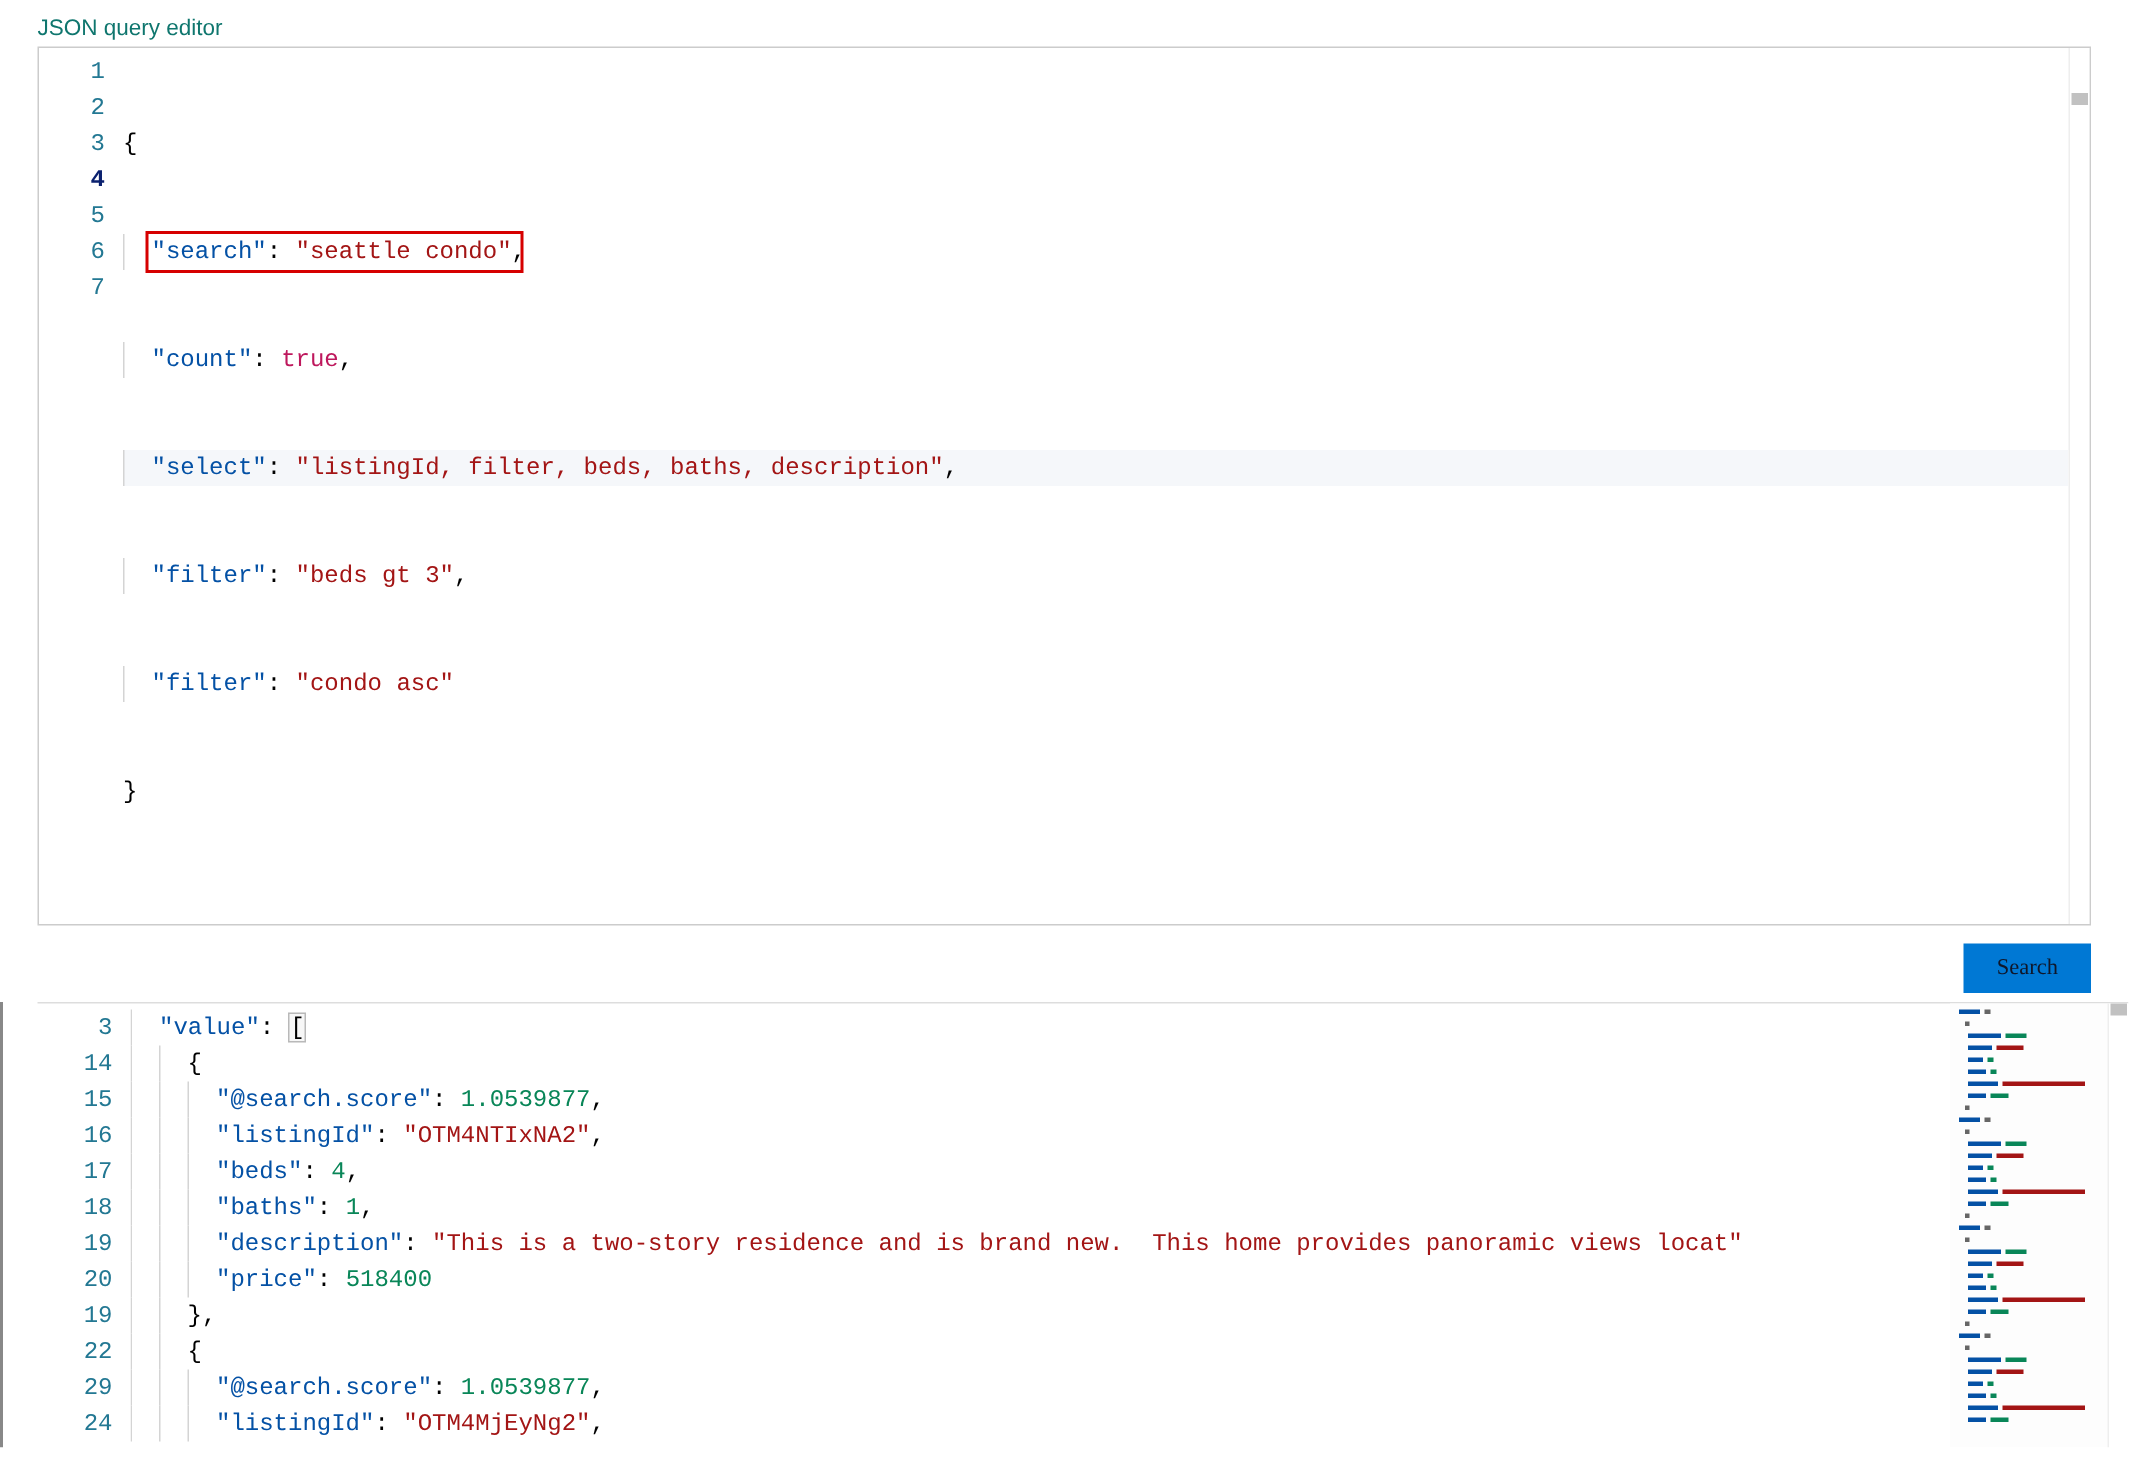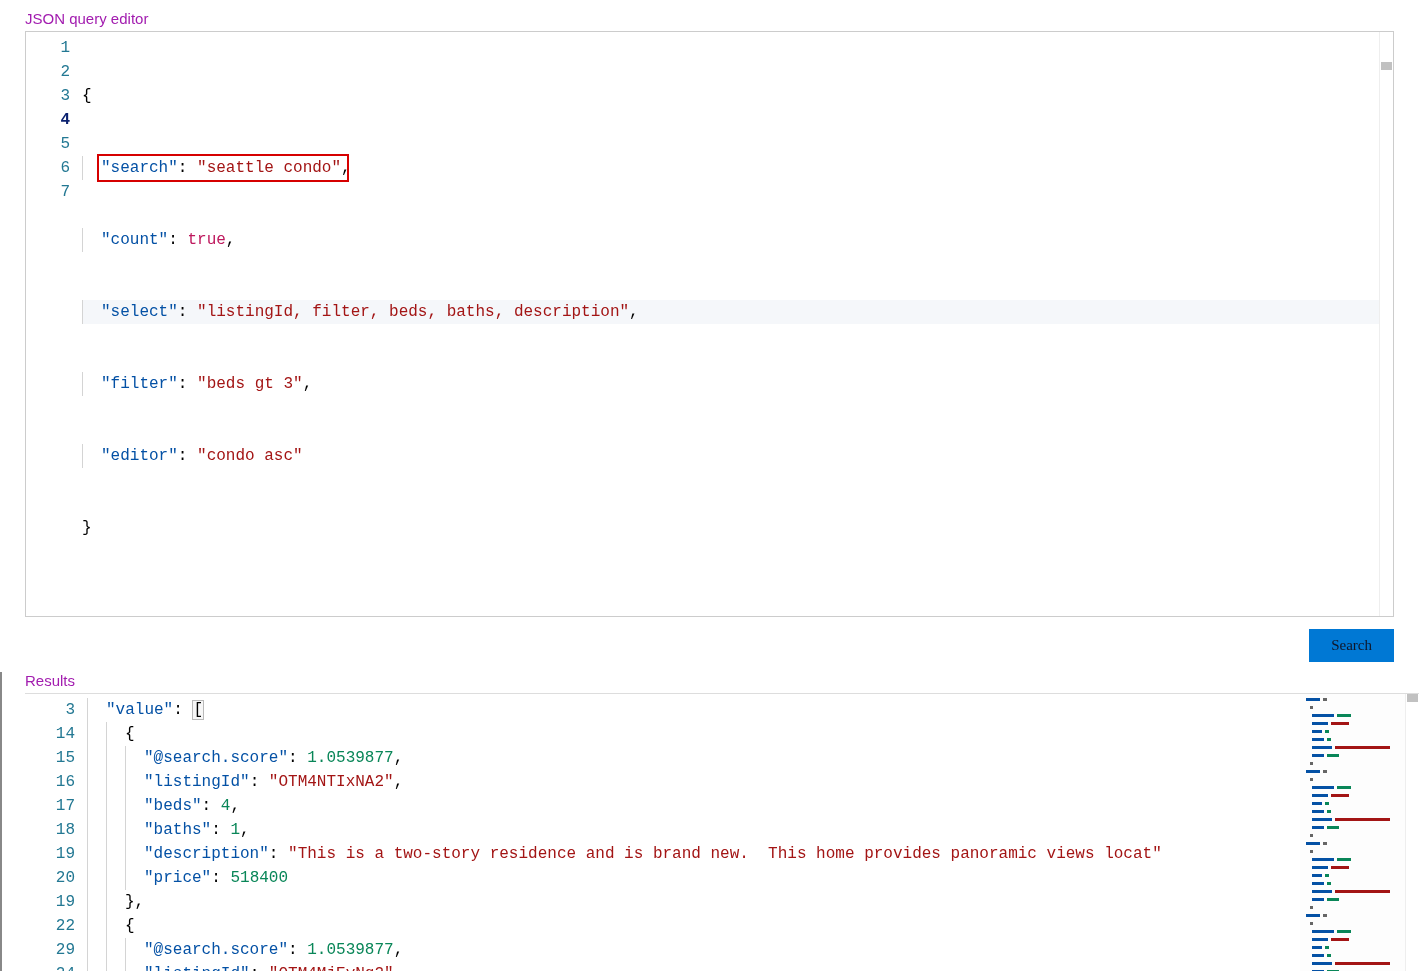--- a/index.html
+++ b/index.html
@@ -8,21 +8,21 @@
     font-family: "Segoe UI", Arial, sans-serif;
     background: #fff;
     color: #333;
     font-size: 14px;
   }
   .container {
     padding: 0 25px 0 25px;
   }
   .section-label {
     font-size: 15px;
-    color: #a21caf;
+    color: #0f766e;
     margin: 10px 0 4px 0;
   }
   .editor {
     border: 1px solid #ccc;
     display: flex;
     font-family: Consolas, "Courier New", monospace;
     font-size: 16px;
     line-height: 24px;
     position: relative;
     background: #fff;
@@ -159,39 +159,36 @@
       <div>5</div>
       <div>6</div>
       <div>7</div>
     </div>
     <div class="code">
       <div class="code-line"><span class="tok-brace">{</span></div>
       <div class="code-line"><span class="indent-guide"></span><span class="tok-key">"search"</span><span class="tok-punc">: </span><span class="tok-str">"<span>seattle condo</span>"</span><span class="tok-punc">,</span></div>
       <div class="code-line"><span class="indent-guide"></span><span class="tok-key">"count"</span><span class="tok-punc">: </span><span class="tok-bool">true</span><span class="tok-punc">,</span></div>
       <div class="code-line highlight-line"><span class="indent-guide"></span><span class="tok-key">"select"</span><span class="tok-punc">: </span><span class="tok-str">"<span>listingId, filter, beds, baths, description</span>"</span><span class="tok-punc">,</span></div>
       <div class="code-line"><span class="indent-guide"></span><span class="tok-key">"filter"</span><span class="tok-punc">: </span><span class="tok-str">"<span>beds gt 3</span>"</span><span class="tok-punc">,</span></div>
-      <div class="code-line"><span class="indent-guide"></span><span class="tok-key">"<span>editor</span>"</span><span class="tok-punc">: </span><span class="tok-str">"<span>condo asc</span>"</span></div>
+      <div class="code-line"><span class="indent-guide"></span><span class="tok-key">"<span>filter</span>"</span><span class="tok-punc">: </span><span class="tok-str">"<span>condo asc</span>"</span></div>
       <div class="code-line"><span class="tok-brace">}</span></div>
       <div class="redbox" style="left:15px; top:122px; width:252px; height:28px;"></div>
     </div>
     <div class="scrollbar-v">
       <div class="scrollbar-thumb" style="top:30px; height:8px;"></div>
     </div>
   </div>
 
   <div class="toolbar">
     <button class="btn-primary">Search</button>
   </div>
 
 </div>
 
 <div class="results-wrap">
-  <div class="container" style="padding-left:23px;">
-    <div class="section-label">Results</div>
-  </div>
 
   <div class="results-editor" style="margin-left:23px;">
     <div class="gutter" style="width:62px;">
       <div>3</div>
         <div>14</div>
         <div>15</div>
         <div>16</div>
         <div>17</div>
         <div>18</div>
         <div>19</div>

